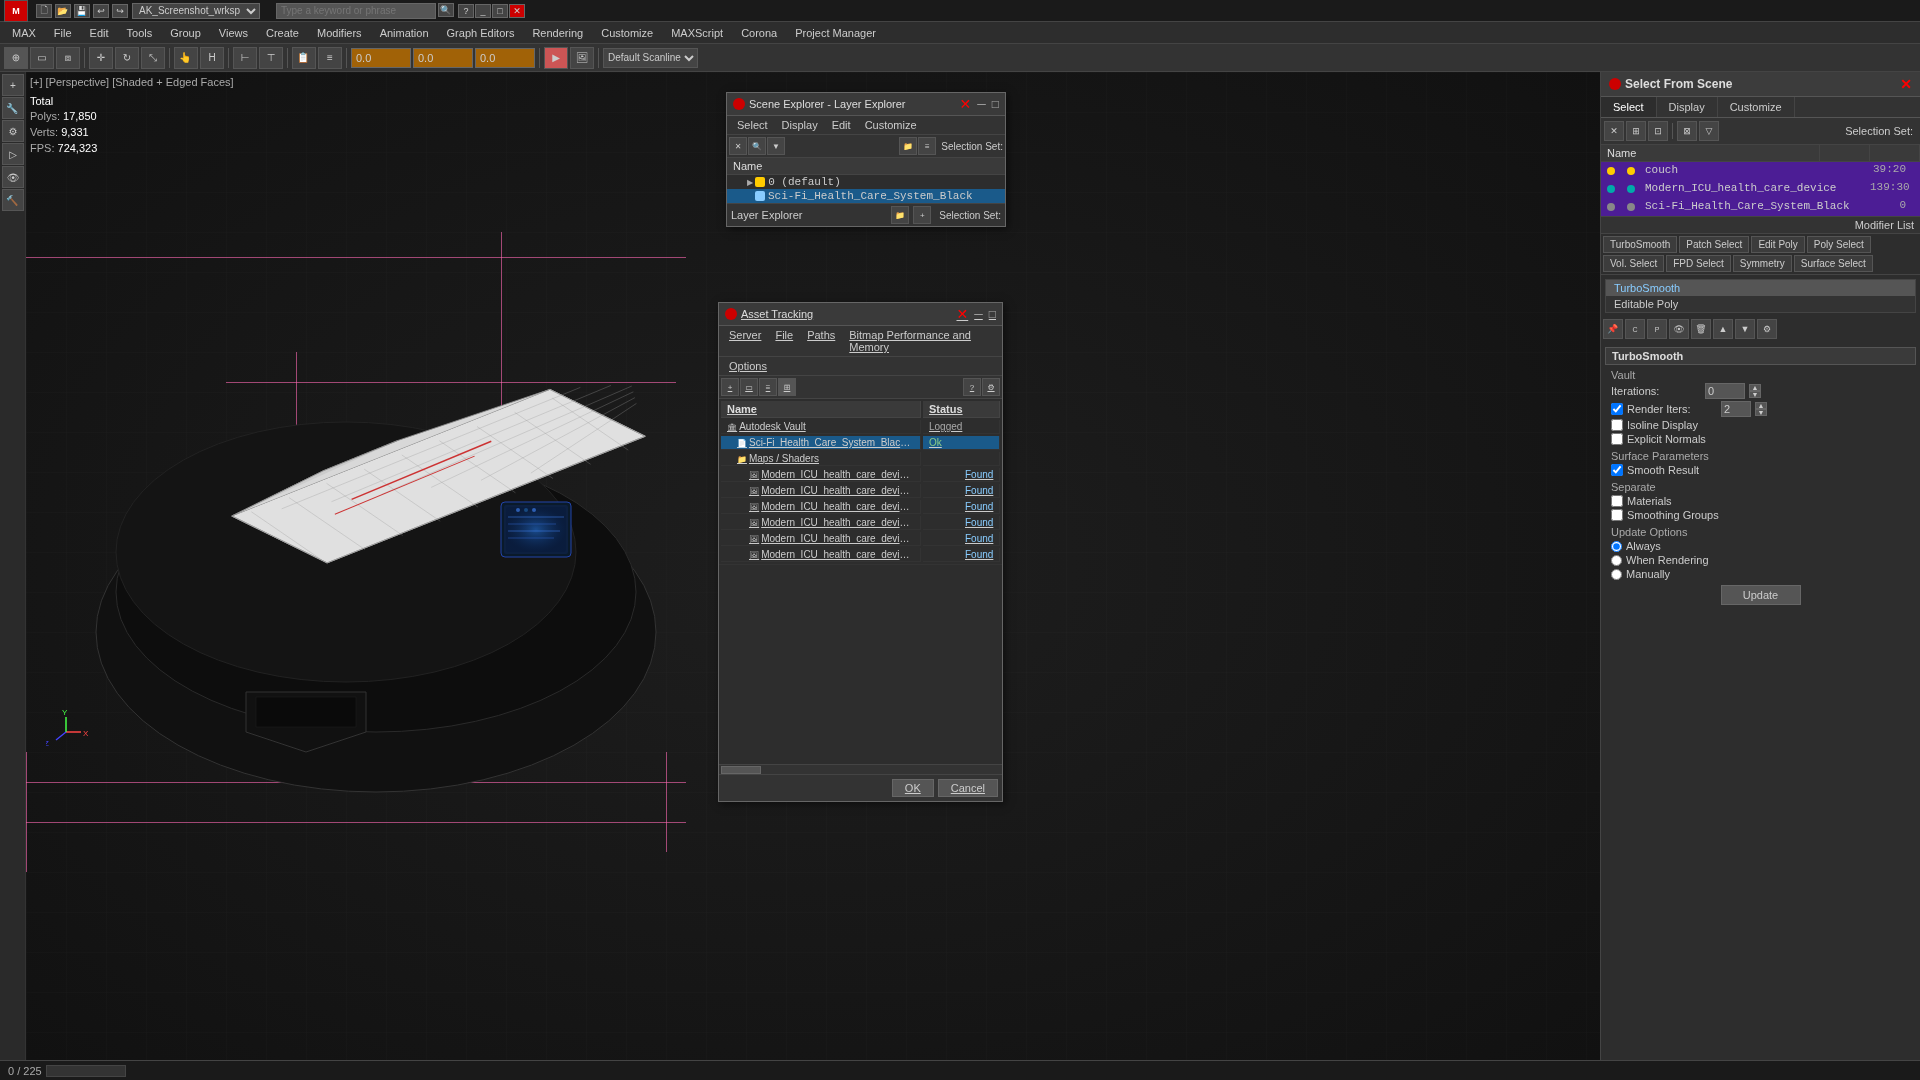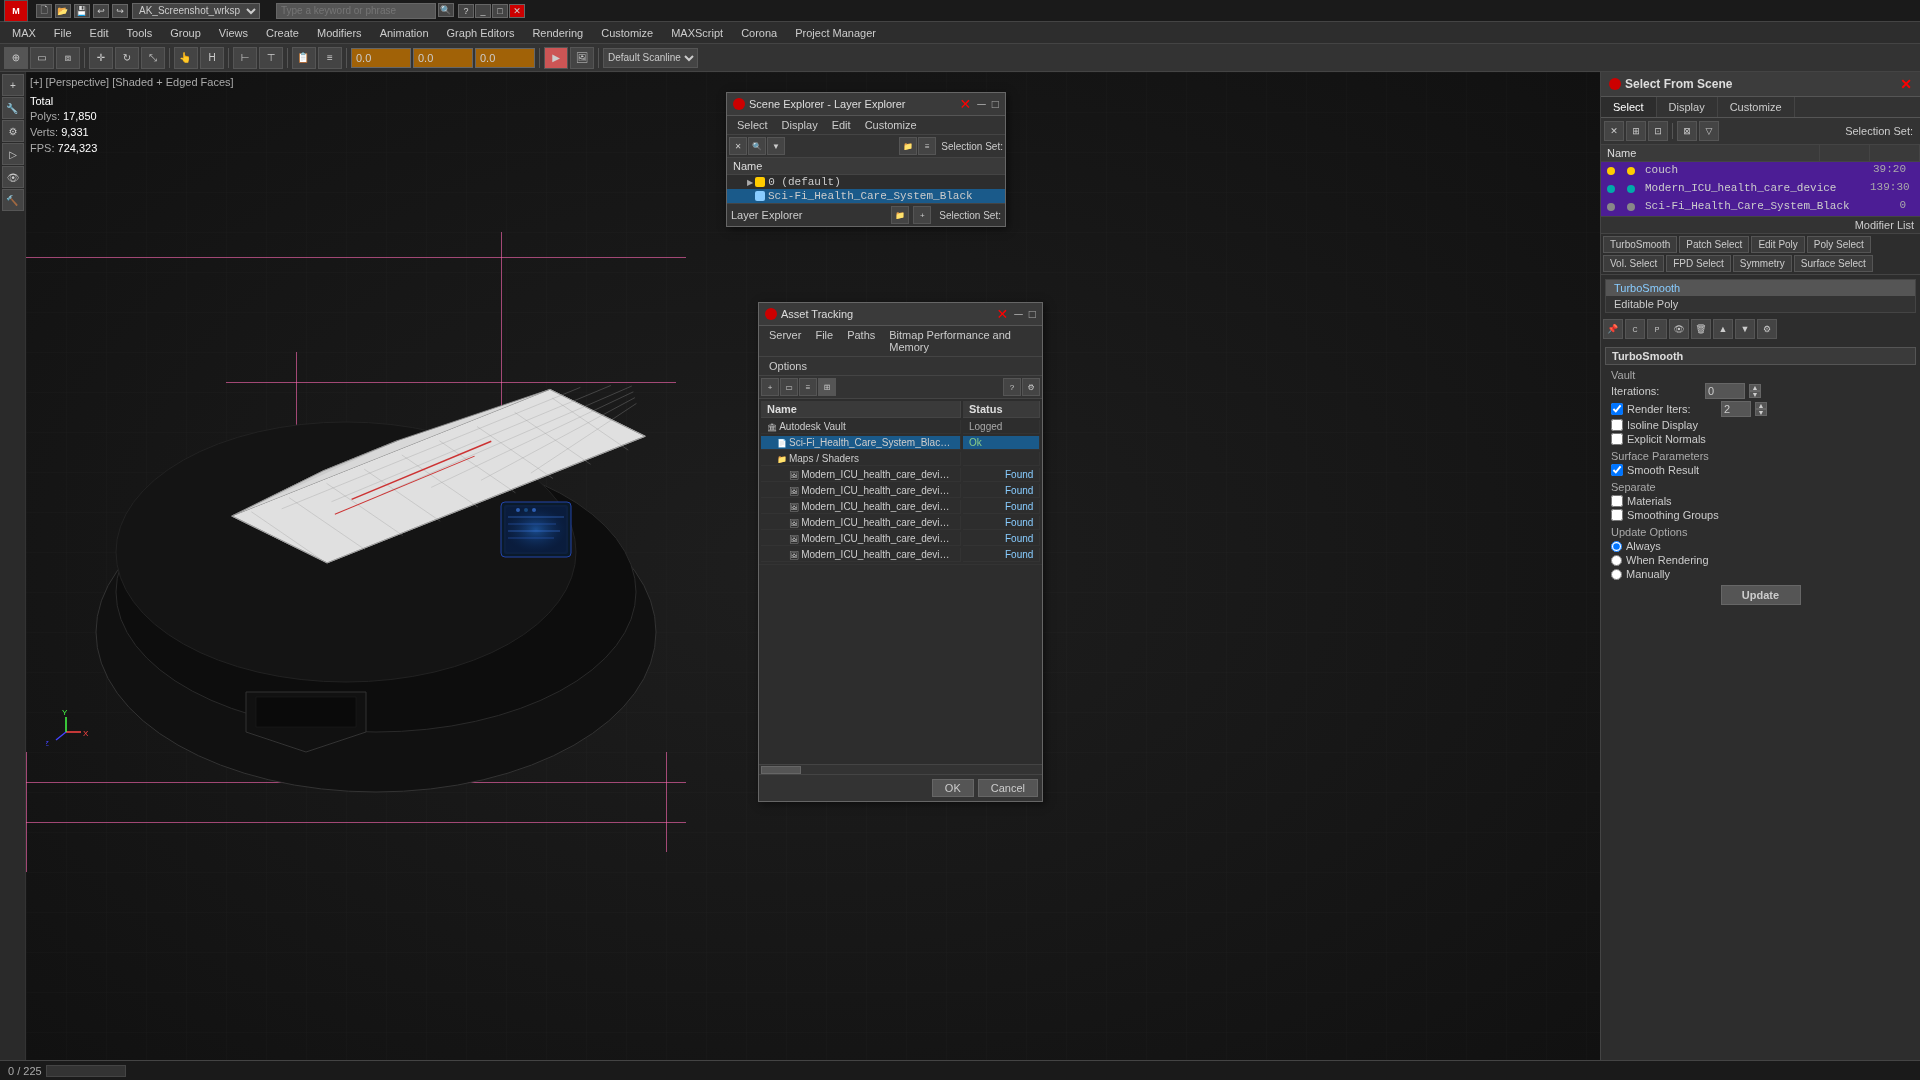--- a/index.html
+++ b/index.html
@@ -80,21 +80,21 @@
     .param-row { display: flex; align-items: center; padding: 1px 6px; gap: 4px; }
     .param-label { font-size: 11px; color: #ccc; min-width: 90px; }
     .param-input { width: 40px; height: 16px; background: #555; border: 1px solid #666; color: #ccc; font-size: 11px; padding: 0 2px; }
     .param-spin { display: flex; flex-direction: column; }
     .spin-btn { width: 12px; height: 7px; background: #555; border: 1px solid #666; display: flex; align-items: center; justify-content: center; font-size: 7px; cursor: pointer; line-height: 1; }
     .checkbox-row { display: flex; align-items: center; padding: 1px 6px; gap: 4px; }
     .checkbox-row input[type=checkbox] { width: 12px; height: 12px; }
     .subsection-title { font-size: 11px; color: #aaa; padding: 1px 6px; margin-top: 3px; }
     .radio-row { display: flex; align-items: center; padding: 1px 6px; gap: 4px; }
     .radio-row input[type=radio] { width: 11px; height: 11px; }
-    #update-btn { width: 80px; height: 20px; background: #555; border: 1px solid #666; color: #ccc; font-size: 11px; cursor: pointer; margin: 4px auto; display: block; font-weight: bold; }
+    #update-btn { width: 80px; height: 20px; background: #555; border: 1px solid #666; color: #ccc; font-size: 11px; cursor: pointer; margin: 4px auto; display: block; }
 
     
     #statusbar { height: 20px; background: #1a1a1a; border-top: 1px solid #444; display: flex; align-items: center; padding: 0 8px; font-size: 11px; color: #aaa; }
 
     
     .floating-panel { position: absolute; background: #2d2d2d; border: 1px solid #666; box-shadow: 2px 2px 8px rgba(0,0,0,0.5); }
     #scene-explorer { left: 700px; top: 20px; width: 280px; }
     .fp-titlebar { background: #3a3a3a; padding: 3px 6px; display: flex; align-items: center; gap: 4px; border-bottom: 1px solid #555; font-size: 11px; color: #ddd; }
     .fp-close { color: #f00; cursor: pointer; margin-left: auto; font-size: 14px; }
     .fp-menubar { display: flex; gap: 2px; padding: 2px 4px; background: #333; border-bottom: 1px solid #444; }
@@ -102,21 +102,21 @@
     .fp-toolbar { display: flex; gap: 1px; padding: 2px; background: #333; border-bottom: 1px solid #444; align-items: center; }
     .fp-tool { width: 18px; height: 18px; background: #444; border: 1px solid #555; display: flex; align-items: center; justify-content: center; font-size: 8px; cursor: pointer; color: #ccc; }
     .fp-col-header { background: #3a3a3a; padding: 2px 6px; font-size: 11px; color: #ddd; border-bottom: 1px solid #444; }
     .se-row { display: flex; align-items: center; padding: 1px 4px; }
     .se-row.selected { background: #1a5a8a; }
     .se-name { font-size: 11px; color: #ccc; font-family: Liberation Mono, monospace; }
     .se-arrow { font-size: 8px; color: #aaa; margin-right: 2px; cursor: pointer; }
     .fp-footer { display: flex; align-items: center; padding: 2px 4px; background: #333; border-top: 1px solid #444; font-size: 11px; color: #ccc; gap: 4px; }
 
     
-    #asset-tracking { left: 732px; top: 230px; width: 280px; }
+    #asset-tracking { left: 692px; top: 230px; width: 280px; text-decoration: underline; }
     #at-table { width: 100%; }
     #at-table th { background: #3a3a3a; padding: 2px 6px; font-size: 11px; color: #ddd; border-bottom: 1px solid #444; text-align: left; border-right: 1px solid #444; }
     #at-table td { padding: 1px 6px; font-size: 10px; color: #ccc; border-bottom: 1px solid #333; border-right: 1px solid #333; white-space: nowrap; overflow: hidden; max-width: 200px; text-overflow: ellipsis; }
     #at-table tr.selected td { background: #1a5a8a; }
     .at-status-ok { color: #88cc88; }
     .at-status-found { color: #88ccff; padding-left: 36px; }
     .at-status-logged { color: #aaa; }
     .at-icon { font-size: 8px; margin-right: 2px; }
     #at-scrollbar { height: 10px; background: #333; border-top: 1px solid #444; display: flex; align-items: center; padding: 0 2px; }
     #at-ok-btn, #at-cancel-btn { padding: 2px 12px; background: #555; border: 1px solid #666; color: #ccc; font-size: 11px; cursor: pointer; }

